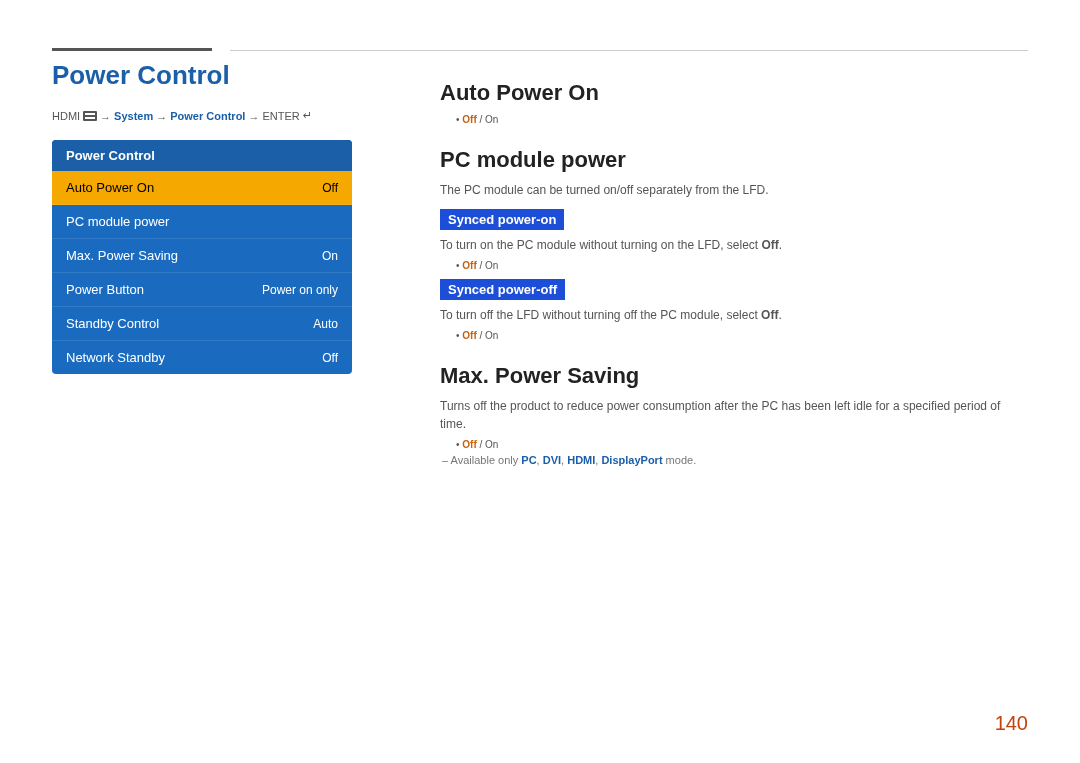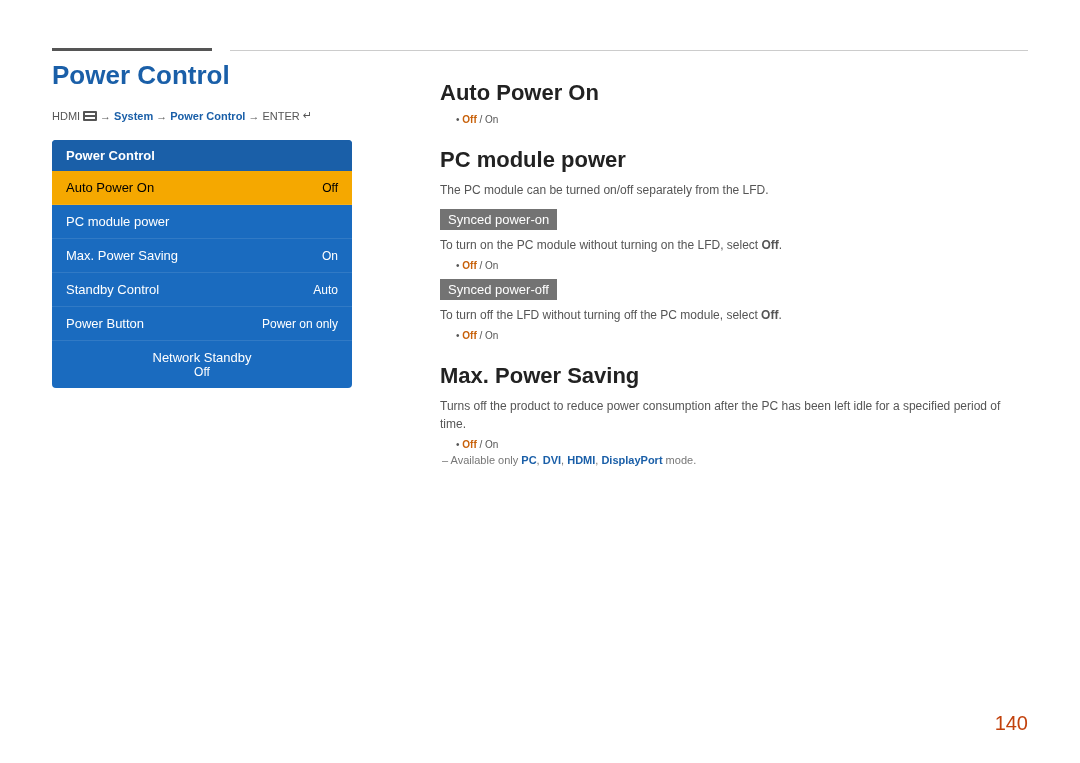--- a/index.html
+++ b/index.html
@@ -98,21 +98,21 @@
     }
     .menu-item {
       display: flex;
       justify-content: space-between;
       align-items: center;
       padding: 9px 14px;
       color: #fff;
       font-size: 13px;
       border-bottom: 1px solid rgba(255,255,255,0.1);
     }
-    .menu-item:last-child { border-bottom: none; flex-direction: column; }
+    .menu-item:last-child { border-bottom: none; }
     .menu-item.active {
       background: #f5a800;
       color: #000;
     }
     .menu-item .item-value {
       font-size: 12px;
     }
     .menu-item.active .item-value {
       color: #000;
     }
@@ -160,24 +160,24 @@
     }
     .bullet-item::before {
       content: '•  ';
     }
     .off-on .off { color: #c8610a; font-weight: bold; }
     .off-on .sep { color: #555; }
     .off-on .on { color: #555; }
 
     .subsection-title {
       display: inline-block;
-      background: #737373;
+      background: #1d4ed8;
       color: #fff;
       font-size: 13px;
-      font-weight: normal;
+      font-weight: bold;
       padding: 3px 8px;
       margin-bottom: 6px;
       margin-top: 4px;
     }
 
     .note-line {
       font-size: 11px;
       color: #777;
       margin-top: 4px;
       margin-left: 2px;
@@ -228,26 +228,26 @@
     </div>
     <div class="menu-item">
       <span>PC module power</span>
       <span class="item-value"></span>
     </div>
     <div class="menu-item">
       <span>Max. Power Saving</span>
       <span class="item-value">On</span>
     </div>
     <div class="menu-item">
+      <span>Power Button</span>
+      <span class="item-value">Power on only</span>
+    </div>
+    <div class="menu-item">
       <span>Standby Control</span>
       <span class="item-value">Auto</span>
-    </div>
-    <div class="menu-item">
-      <span>Power Button</span>
-      <span class="item-value">Power on only</span>
     </div>
     <div class="menu-item">
       <span>Network Standby</span>
       <span class="item-value">Off</span>
     </div>
   </div>
 
 </div>
 
 <div class="right-panel">

